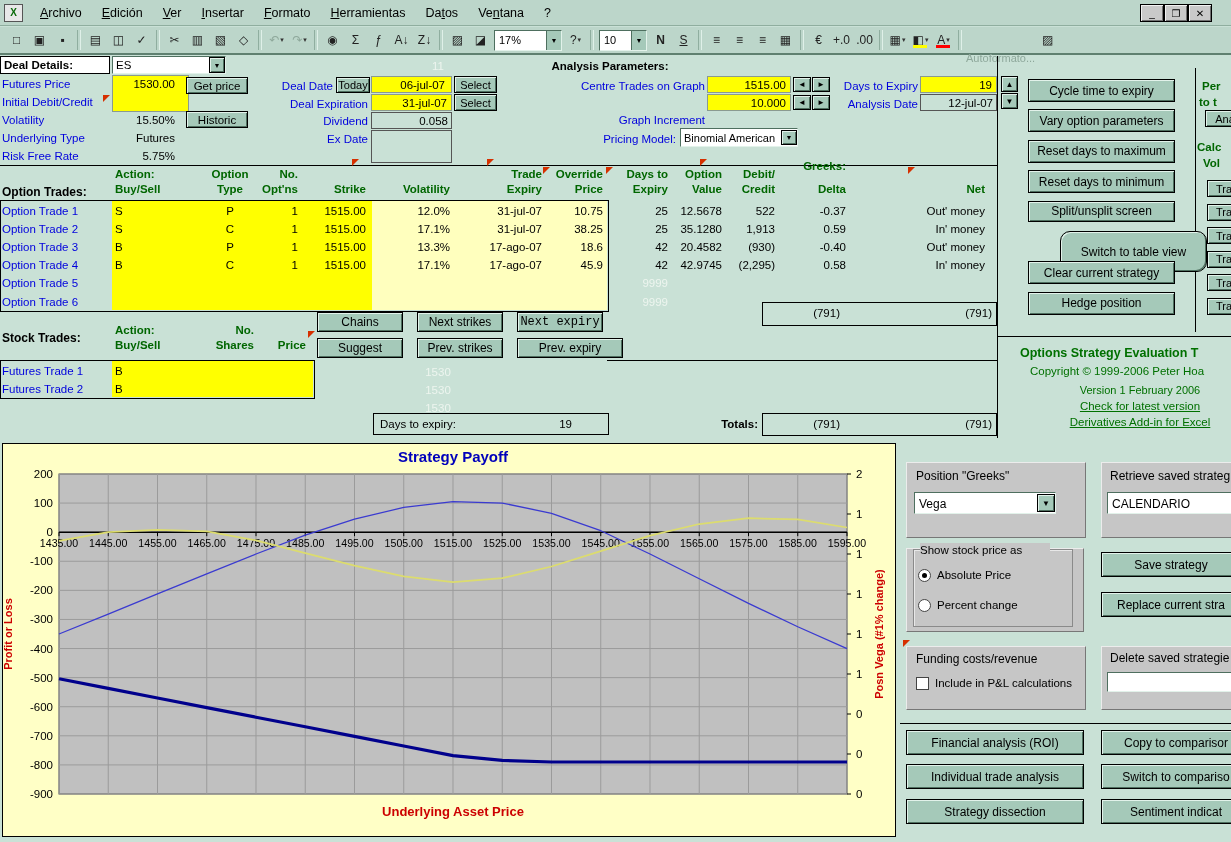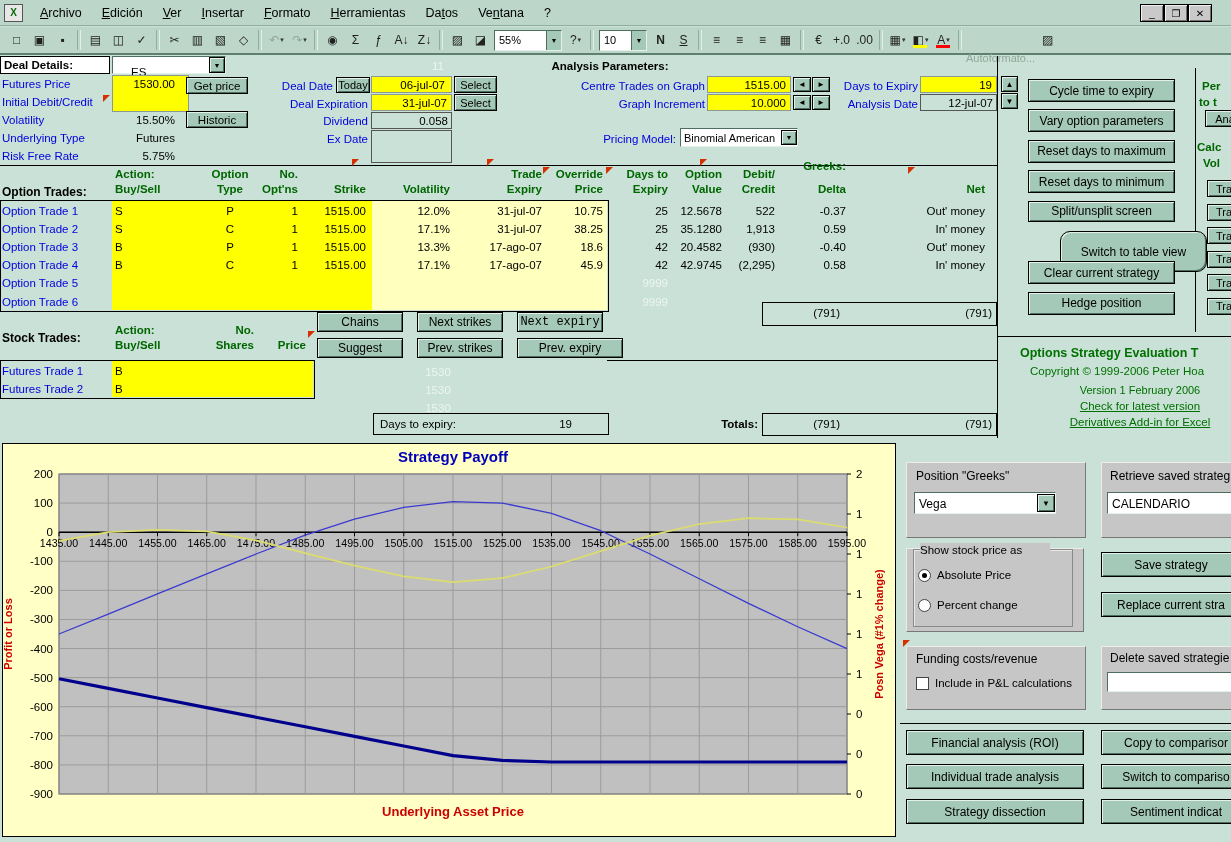--- a/index.html
+++ b/index.html
@@ -81,21 +81,21 @@
     <div class="tsep"></div>
     <div class="tbtn">◉</div>
     <div class="tbtn">Σ</div>
     <div class="tbtn">ƒ</div>
     <div class="tbtn">A↓</div>
     <div class="tbtn">Z↓</div>
     <div class="tsep"></div>
     <div class="tbtn">▨</div>
     <div class="tbtn">◪</div>
     <div class="tcombo" style="width: 62px;">
-      <span>55%</span>
+      <span>17%</span>
       <span class="arr">▼</span>
     </div>
     <div class="tbtn">?<span class="dd">▾</span></div>
     <div class="tsep"></div>
     <div class="tcombo" style="width: 42px;">
       <span>10</span>
       <span class="arr">▼</span>
     </div>
     <div class="tbtn" style="font-weight: bold;">N</div>
     <div class="tbtn" style="text-decoration: underline;">S</div>
@@ -121,21 +121,21 @@
 <div class="winbtn abs" style="left: 1140px; top: 4px; width: 22px; height: 16px; position: absolute;">_</div>
 <div class="winbtn abs" style="left: 1164px; top: 4px; width: 22px; height: 16px; position: absolute;">❐</div>
 <div class="winbtn abs" style="left: 1188px; top: 4px; width: 22px; height: 16px; position: absolute;">✕</div>
 <div class="line abs" style="left: 0px; top: 165px; width: 997px; height: 1px; background: rgb(0, 0, 0);"></div>
 <div class="line abs" style="left: 997px; top: 56px; width: 1px; height: 382px; background: rgb(0, 0, 0);"></div>
 <div class="line abs" style="left: 1195px; top: 68px; width: 1px; height: 264px; background: rgb(0, 0, 0);"></div>
 <div class="line abs" style="left: 997px; top: 336px; width: 234px; height: 1px; background: rgb(0, 0, 0);"></div>
 <div class="line abs" style="left: 607px; top: 360px; width: 390px; height: 1px; background: rgb(0, 0, 0);"></div>
 <div class="cell b abs" style="left: 0px; top: 56px; width: 110px; height: 18px; background: rgb(255, 255, 255); border: 1px solid rgb(0, 0, 0); padding-left: 3px;">Deal Details:</div>
 <div class="sunken cell abs" style="left: 112px; top: 56px; width: 114px; height: 18px;">
-    <div class="cell abs" style="left: 18px; top: 1px; width: 80px; height: 28px;">ES</div>
+    <div class="cell abs" style="left: 3px; top: 1px; width: 80px; height: 14px;">ES</div>
     <div class="spin abs" style="left: 96px; top: 0px; width: 16px; height: 16px; font-size: 7px;">▼</div>
   </div>
 <div class="cell blue abs" style="left: 2px; top: 76px; width: 108px; height: 16px;">Futures Price</div>
 <div class="cell blue abs" style="left: 2px; top: 94px; width: 108px; height: 16px;">Initial Debit/Credit</div>
 <div class="cell blue abs" style="left: 2px; top: 112px; width: 108px; height: 16px;">Volatility</div>
 <div class="cell blue abs" style="left: 2px; top: 130px; width: 108px; height: 16px;">Underlying Type</div>
 <div class="cell blue abs" style="left: 2px; top: 148px; width: 108px; height: 16px;">Risk Free Rate</div>
 <div class="ylw abs" style="left: 112px; top: 75px; width: 69px; height: 35px;"></div>
 <div class="cell r abs" style="left: 112px; top: 76px; width: 66px; height: 16px; padding-right: 3px;">1530.00</div>
 <div class="cell r abs" style="left: 112px; top: 112px; width: 66px; height: 16px; padding-right: 3px;">15.50%</div>
@@ -157,21 +157,21 @@
 <div class="bordered abs" style="left: 371px; top: 130px; width: 81px; height: 33px;"></div>
 <div class="redmark abs" style="left: 352px; top: 159px;"></div>
 <div class="redmark abs" style="left: 487px; top: 159px;"></div>
 <div class="redmark abs" style="left: 700px; top: 159px;"></div>
 <div class="cell c b abs" style="left: 455px; top: 58px; width: 310px; height: 15px;">Analysis Parameters:</div>
 <div class="cell ghost abs" style="left: 432px; top: 58px; width: 40px; height: 15px;">11</div>
 <div class="cell r blue abs" style="left: 530px; top: 78px; width: 175px; height: 15px;">Centre Trades on Graph</div>
 <div class="ylw cell r abs" style="left: 707px; top: 76px; width: 84px; height: 17px; padding-right: 4px;">1515.00</div>
 <div class="spin abs" style="left: 793px; top: 77px; width: 18px; height: 15px;">◄</div>
 <div class="spin abs" style="left: 812px; top: 77px; width: 18px; height: 15px;">►</div>
-<div class="cell r blue abs" style="left: 530px; top: 96px; width: 175px; height: 15px; text-align: center;">Graph Increment</div>
+<div class="cell r blue abs" style="left: 530px; top: 112px; width: 175px; height: 15px; text-align: center;">Graph Increment</div>
 <div class="ylw cell r abs" style="left: 707px; top: 94px; width: 84px; height: 17px; padding-right: 4px;">10.000</div>
 <div class="spin abs" style="left: 793px; top: 95px; width: 18px; height: 15px;">◄</div>
 <div class="spin abs" style="left: 812px; top: 95px; width: 18px; height: 15px;">►</div>
 <div class="cell r blue abs" style="left: 540px; top: 131px; width: 136px; height: 15px;">Pricing Model:</div>
 <div class="sunken abs" style="left: 680px; top: 128px; width: 118px; height: 19px;">
     <div class="cell abs" style="left: 3px; top: 2px; width: 95px; height: 14px; font-size: 11px;">Binomial American</div>
     <div class="spin abs" style="left: 100px; top: 1px; width: 16px; height: 15px; font-size: 7px;">▼</div>
   </div>
 <div class="cell r blue abs" style="left: 830px; top: 78px; width: 88px; height: 15px;">Days to Expiry</div>
 <div class="ylw cell r abs" style="left: 920px; top: 76px; width: 77px; height: 17px; padding-right: 4px;">19</div>

